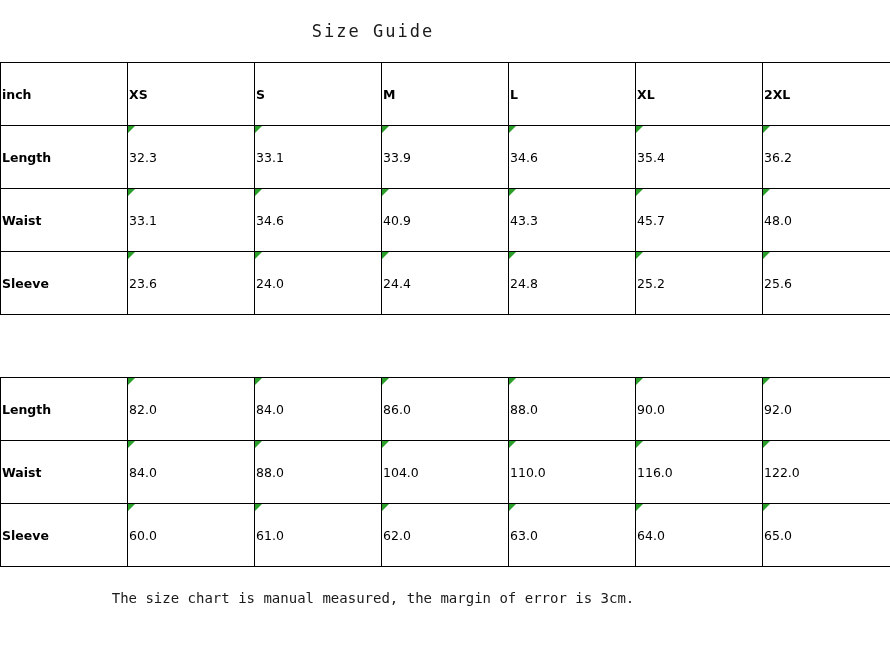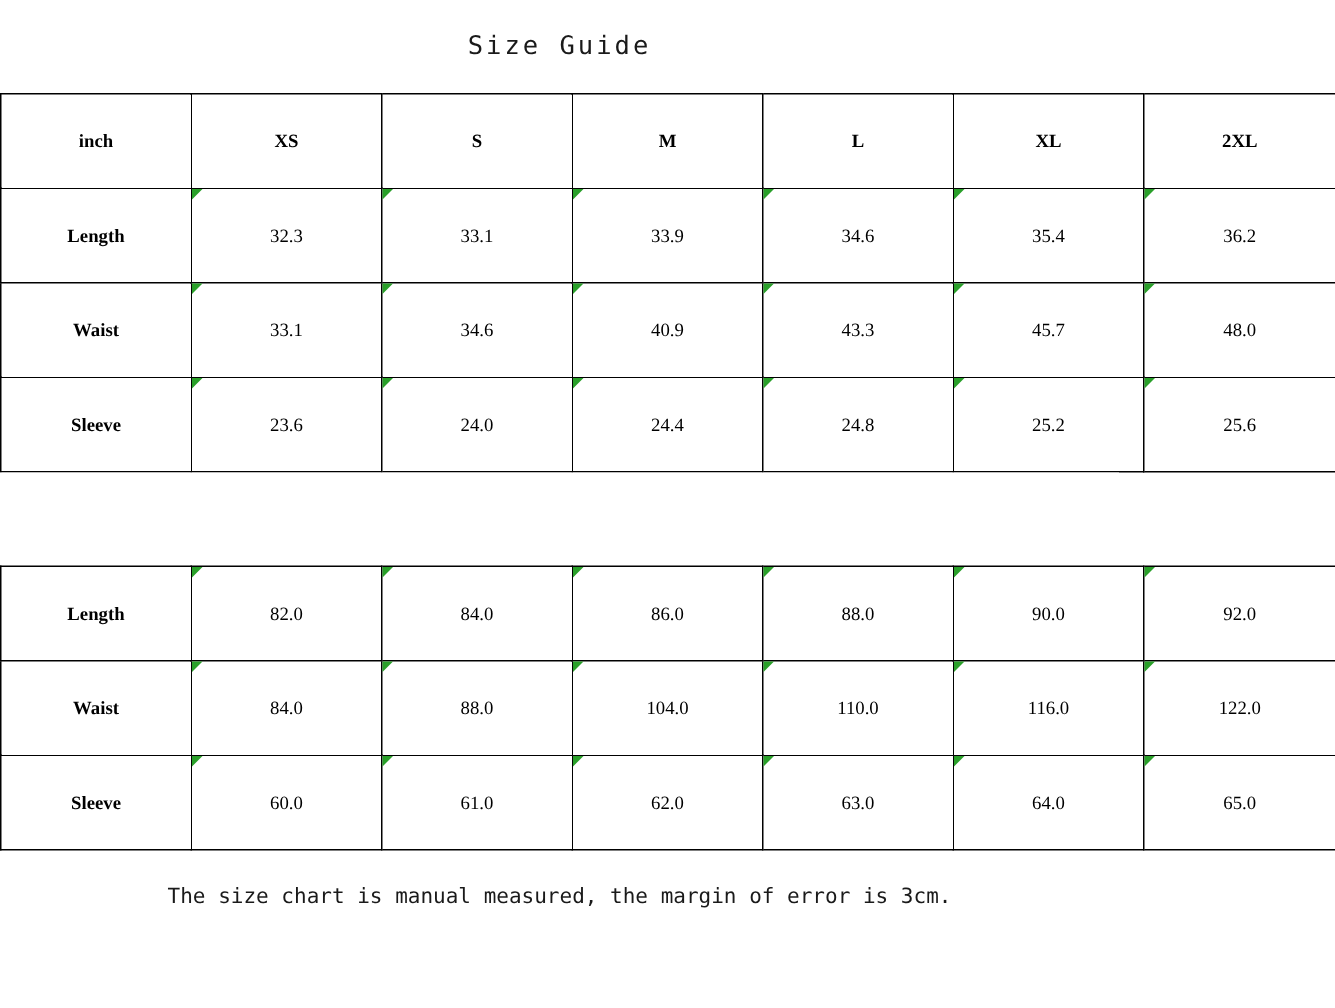--- a/index.html
+++ b/index.html
@@ -34,26 +34,24 @@
   }
   table.size-table {
     width: 890px;
     border-collapse: collapse;
     table-layout: fixed;
     flex: 0 0 auto;
   }
   table.size-table td {
     border: 1px solid #000000;
     height: 60px;
-    text-align: center;
     vertical-align: middle;
     font-size: 12.5px;
     position: relative;
     background: #ffffff;
-    font-family: Liberation Serif, serif;
   }
   table.size-table td.unit,
   table.size-table td.sizehdr,
   table.size-table td.rowlabel {
     font-weight: bold;
     font-size: 12.5px;
   }
   table.size-table td.value {
     font-weight: normal;
     font-size: 12.5px;

